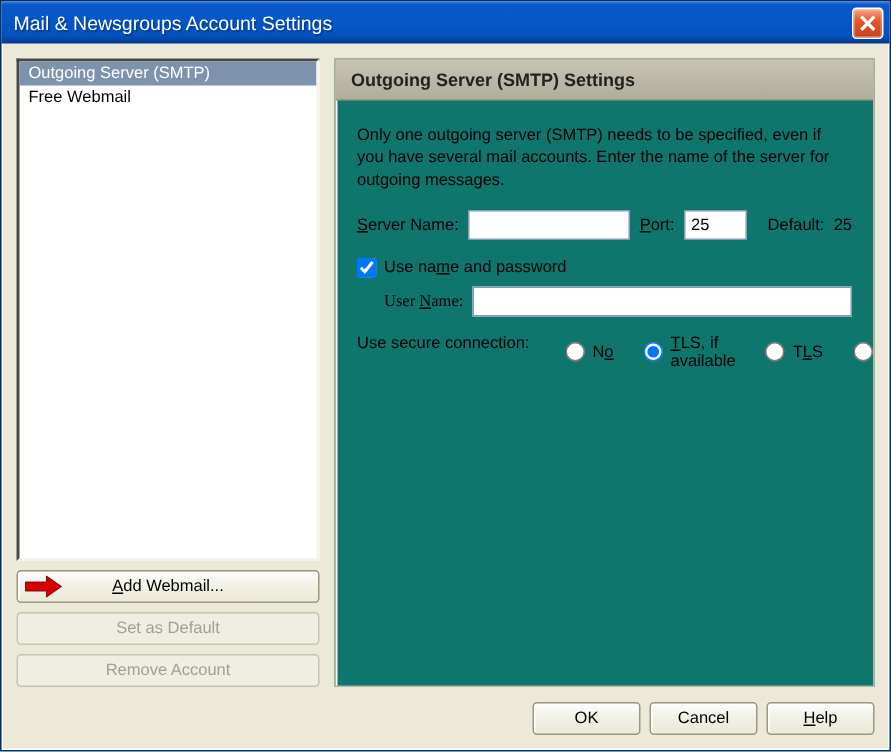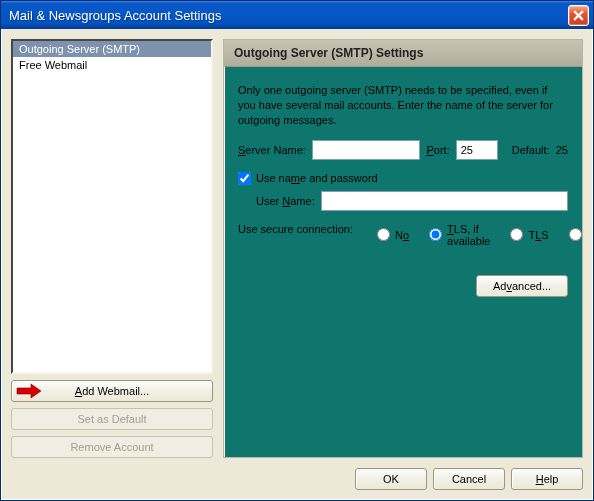--- a/index.html
+++ b/index.html
@@ -150,21 +150,21 @@
     font-family: inherit;
     font-size: 11px;
     padding: 0 4px;
   }
   .server-name { flex: 1; min-width: 50px; }
   .port { width: 42px; }
   .default-port { margin-left: 8px; }
 
   .cb-row { display: flex; align-items: center; gap: 5px; }
   input[type=checkbox], input[type=radio] { margin: 0; width: 13px; height: 13px; }
-  .user-row { margin-left: 18px; }
+  .user-row { margin-left: 18px; font-family: Liberation Serif, serif; }
   .user-name { flex: 1; }
 
   .secure-block { display: flex; flex-direction: row; gap: 6px; }
   .radio-row { display: flex; gap: 20px; margin-left: 18px; align-items: center; }
   .radio-opt { display: flex; align-items: center; gap: 5px; }
 
   .adv-row { display: flex; justify-content: flex-end; margin-top: 16px; }
   .adv-btn { min-width: 92px; }
 
   .bottom-buttons {
@@ -257,25 +257,20 @@
                 <input type="radio" name="sec" style="">
                 <span>T<span class="uletter">L</span>S</span>
               </label>
               <label class="radio-opt">
                 <input type="radio" name="sec" style="">
                 <span><span class="uletter">S</span>SL</span>
               </label>
             </div>
           </div>
 
-          <div class="adv-row">
-            <button class="xp-button adv-btn">
-              Ad<span class="uletter">v</span>anced...
-            </button>
-          </div>
         </div>
       </div>
 
     </div>
 
     <div class="bottom-buttons">
       <button class="xp-button">OK</button>
       <button class="xp-button">Cancel</button>
       <button class="xp-button"><span class="uletter">H</span>elp</button>
     </div>

